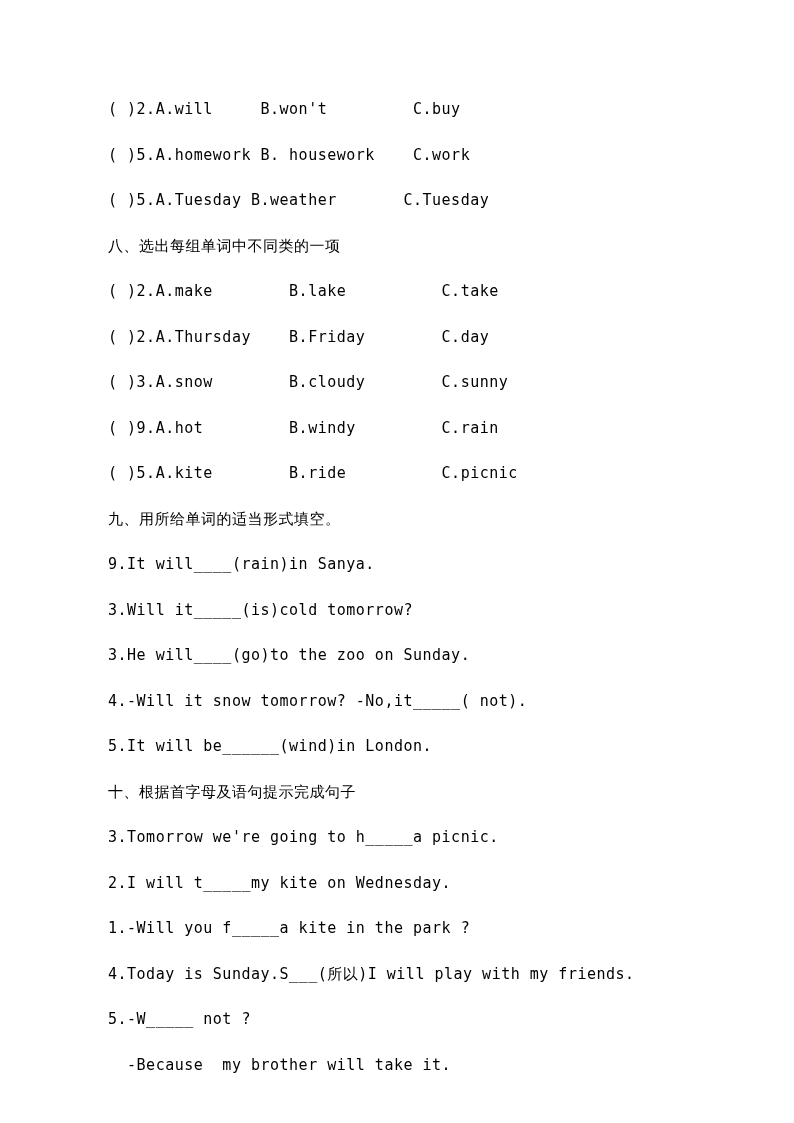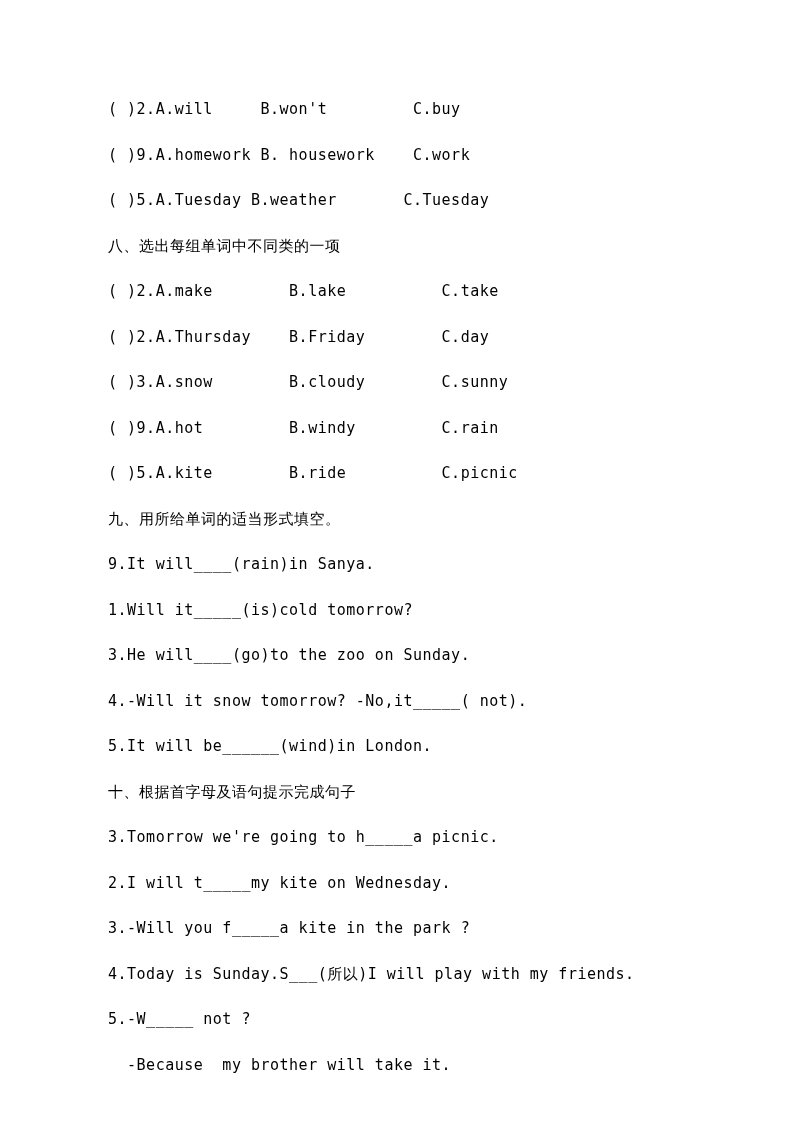--- a/index.html
+++ b/index.html
@@ -13,36 +13,36 @@
       padding: 98px 108px 50px 108px;
       line-height: 1.5;
     }
     .line { margin-bottom: 23px; white-space: pre; letter-spacing: 0.5px; }
     .heading { margin-bottom: 23px; letter-spacing: 0.5px; }
   </style>
 </head>
 <body>
 
 <div class="line"><span>( )2.A.will     B.won't         C.buy</span></div>
-<div class="line"><span>( )9.A.homework B. housework    C.work</span></div>
+<div class="line"><span>( )5.A.homework B. housework    C.work</span></div>
 <div class="line"><span>( )5.A.Tuesday B.weather       C.Tuesday</span></div>
 
 <div class="heading"><span>八、选出每组单词中不同类的一项</span></div>
 <div class="line"><span>( )2.A.make        B.lake          C.take</span></div>
 <div class="line"><span>( )2.A.Thursday    B.Friday        C.day</span></div>
 <div class="line"><span>( )3.A.snow        B.cloudy        C.sunny</span></div>
 <div class="line"><span>( )9.A.hot         B.windy         C.rain</span></div>
 <div class="line"><span>( )5.A.kite        B.ride          C.picnic</span></div>
 
 <div class="heading"><span>九、用所给单词的适当形式填空。</span></div>
 <div class="line"><span>9.It will____(rain)in Sanya.</span></div>
-<div class="line"><span>1.Will it_____(is)cold tomorrow?</span></div>
+<div class="line"><span>3.Will it_____(is)cold tomorrow?</span></div>
 <div class="line"><span>3.He will____(go)to the zoo on Sunday.</span></div>
 <div class="line"><span>4.-Will it snow tomorrow? -No,it_____( not).</span></div>
 <div class="line"><span>5.It will be______(wind)in London.</span></div>
 
 <div class="heading"><span>十、根据首字母及语句提示完成句子</span></div>
 <div class="line"><span>3.Tomorrow we're going to h_____a picnic.</span></div>
 <div class="line"><span>2.I will t_____my kite on Wednesday.</span></div>
-<div class="line"><span>3.-Will you f_____a kite in the park ?</span></div>
+<div class="line"><span>1.-Will you f_____a kite in the park ?</span></div>
 <div class="line"><span>4.Today is Sunday.S___(所以)I will play with my friends.</span></div>
 <div class="line"><span>5.-W_____ not ?</span></div>
 <div class="line"><span>  -Because  my brother will take it.</span></div>
 
 </body></html>

